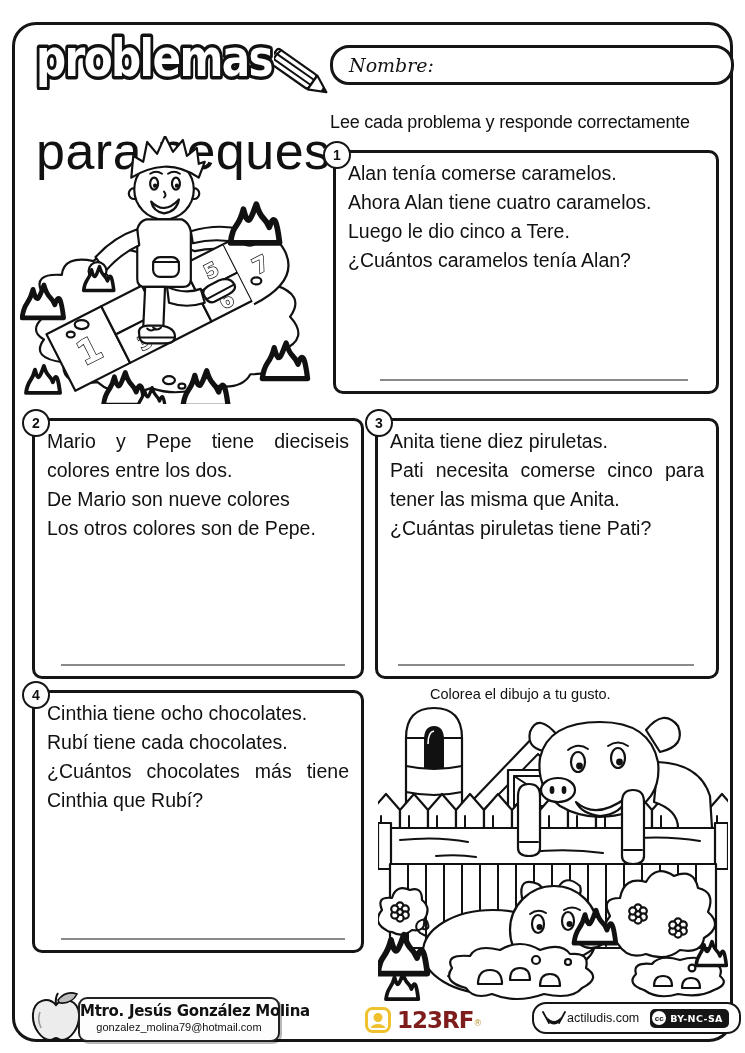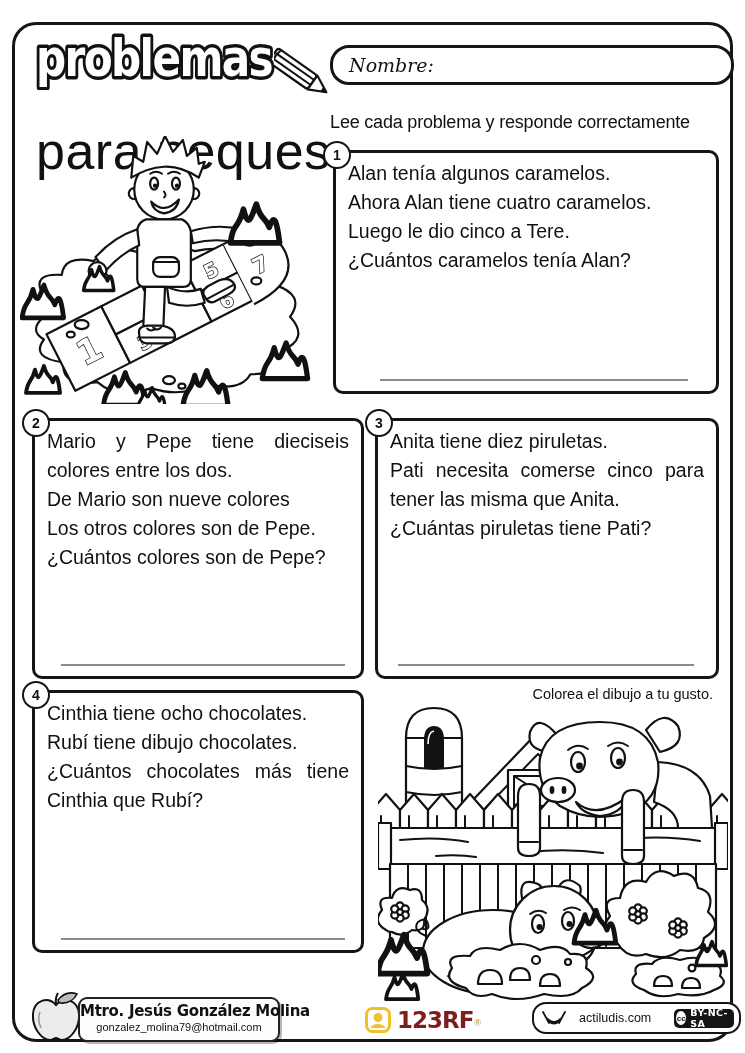--- a/index.html
+++ b/index.html
@@ -36,21 +36,21 @@
           font-size:14px; font-weight:bold; }
   .ptext { padding:6px 12px 0 12px; font-size:19.5px; line-height:29px; }
   .line { display:block; }
   .line.justify { text-align:justify; text-align-last:justify; }
   .answer-line { position:absolute; bottom:10px; border-top:2px solid #8a8a8a; height:0; }
   #box1 .answer-line { left:44px; right:28px; }
   #box2 .answer-line { left:26px; right:16px; }
   #box3 .answer-line { left:20px; right:22px; }
   #box4 .answer-line { left:26px; right:16px; }
 
-  .coloring-note { left:430px; top:686px; width:283px; text-align:right; font-size:14.5px; }
+  .coloring-note { left:430px; top:686px; width:283px; font-size:14.5px; }
 
   
   .hopscotch { left:20px; top:136px; width:298px; height:268px; }
   .farm { left:378px; top:700px; width:350px; height:305px; }
   .ln  { fill:#fff; stroke:#111; stroke-width:2.2; stroke-linejoin:round; }
   .lno { fill:none; stroke:#111; stroke-width:2;   stroke-linecap:round; stroke-linejoin:round; }
   .lnf { fill:#111; stroke:none; }
   .hs-num { fill:#fff; stroke:#111; stroke-width:1.4; paint-order:stroke;
             font-family:"DejaVu Sans", sans-serif; font-weight:bold; text-anchor:middle; }
 
@@ -63,21 +63,21 @@
                  font-size:15px; letter-spacing:-0.3px; white-space:nowrap;text-align:center; }
   .credit-email { font-size:11px; margin-top:1px; white-space:nowrap; }
 
   .stock-logo { left:365px; top:1007px; display:flex; align-items:flex-start; gap:6px; }
   .stock-text { font-family:"DejaVu Sans", sans-serif; font-size:23px; font-weight:800;
                 letter-spacing:-1px; color:#7f1d1d; line-height:26px; }
   .reg { font-size:9px; color:#b08d1e; position:relative; top:-2px; left:1px; }
 
   .act-badge { left:532px; top:1002px; width:193px; height:28px;
                border:2.5px solid #151515; border-radius:14px; background:#fff;
-               display:flex; align-items:center; padding:0 5px 0 7px; gap:12px; box-sizing:content-box; }
+               display:flex; align-items:center; padding:0 5px 0 7px; gap:0; box-sizing:content-box; }
   .act-logo { width:26px; height:17px; flex:0 0 auto; }
   .act-site { font-size:12.5px; white-space:nowrap; }
   .cc-badge { display:flex; align-items:center; background:#151515; border-radius:5px;
               height:19px; padding:0 3px 0 2px; margin-left:11px; }
   .cc-circle { width:14px; height:14px; background:#fff; border-radius:50%;
                display:flex; align-items:center; justify-content:center;
                font-size:8px; font-weight:bold; color:#111; }
   .cc-label { color:#fff; font-size:9.5px; font-weight:bold; letter-spacing:0.4px;
               padding:0 3px 0 4px; font-family:"DejaVu Sans", sans-serif; }
 </style>
@@ -175,56 +175,55 @@
       <use href="#tuft" class="ln" stroke-width="1" transform="translate(164,234) scale(2.4)"></use>
       <use href="#tuft" class="ln" stroke-width="1" transform="translate(244,206) scale(2.4)"></use>
       <use href="#tuft" class="ln" stroke-width="1.2" transform="translate(6,230) scale(1.8)"></use>
       <use href="#tuft" class="ln" stroke-width="1.4" transform="translate(118,252) scale(1.5)"></use>
     </g>
   </svg>
 
   <section class="pbox" id="box1">
     <div class="pnum">1</div>
     <div class="ptext">
-      <span class="line">Alan tenía algunos caramelos.</span>
+      <span class="line">Alan tenía comerse caramelos.</span>
       <span class="line">Ahora Alan tiene cuatro caramelos.</span>
       <span class="line">Luego le dio cinco a Tere.</span>
       <span class="line">¿Cuántos caramelos tenía Alan?</span>
     </div>
     <div class="answer-line"></div>
   </section>
 
   <section class="pbox" id="box2">
     <div class="pnum">2</div>
     <div class="ptext">
       <span class="line justify">Mario y Pepe tiene dieciseis</span>
       <span class="line">colores entre los dos.</span>
       <span class="line">De Mario son nueve colores</span>
       <span class="line">Los otros colores son de Pepe.</span>
-      <span class="line">¿Cuántos colores son de Pepe?</span>
     </div>
     <div class="answer-line"></div>
   </section>
 
   <section class="pbox" id="box3">
     <div class="pnum">3</div>
     <div class="ptext">
       <span class="line">Anita tiene diez piruletas.</span>
       <span class="line justify">Pati necesita comerse cinco para</span>
       <span class="line">tener las misma que Anita.</span>
       <span class="line">¿Cuántas piruletas tiene Pati?</span>
     </div>
     <div class="answer-line"></div>
   </section>
 
   <section class="pbox" id="box4">
     <div class="pnum">4</div>
     <div class="ptext">
       <span class="line">Cinthia tiene ocho chocolates.</span>
-      <span class="line">Rubí tiene dibujo chocolates.</span>
+      <span class="line">Rubí tiene cada chocolates.</span>
       <span class="line justify">¿Cuántos chocolates más tiene</span>
       <span class="line">Cinthia que Rubí?</span>
     </div>
     <div class="answer-line"></div>
   </section>
 
   <div class="abs coloring-note">Colorea el dibujo a tu gusto.</div>
 
   <svg class="abs farm" viewBox="0 0 350 305">
     <defs>

